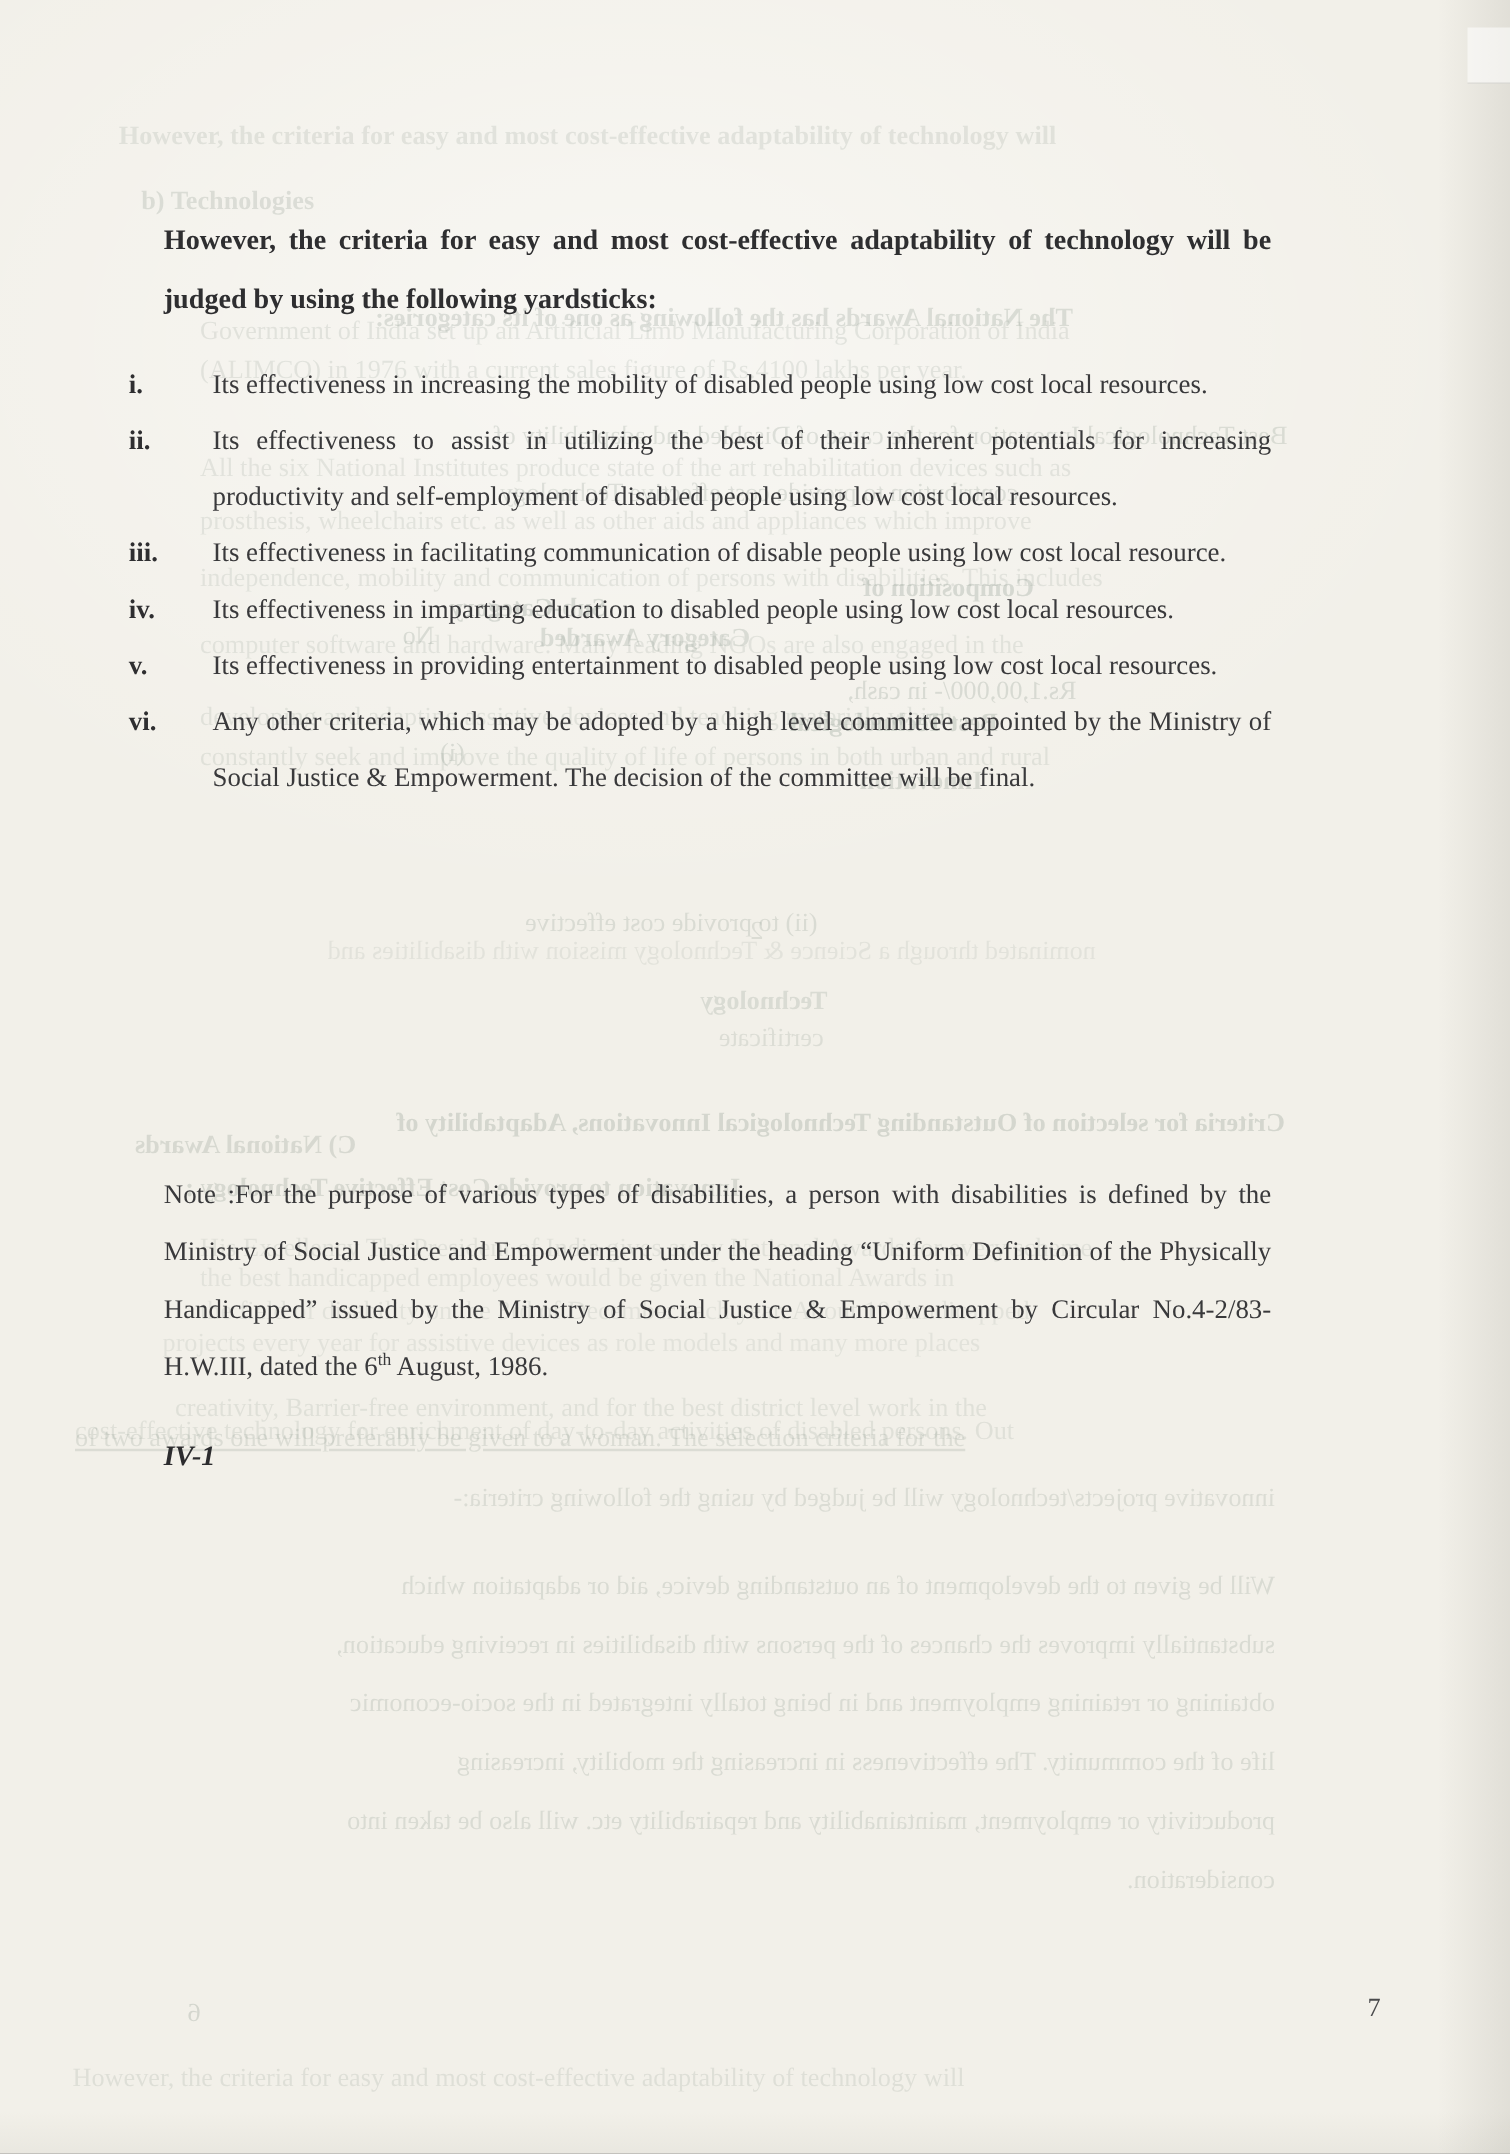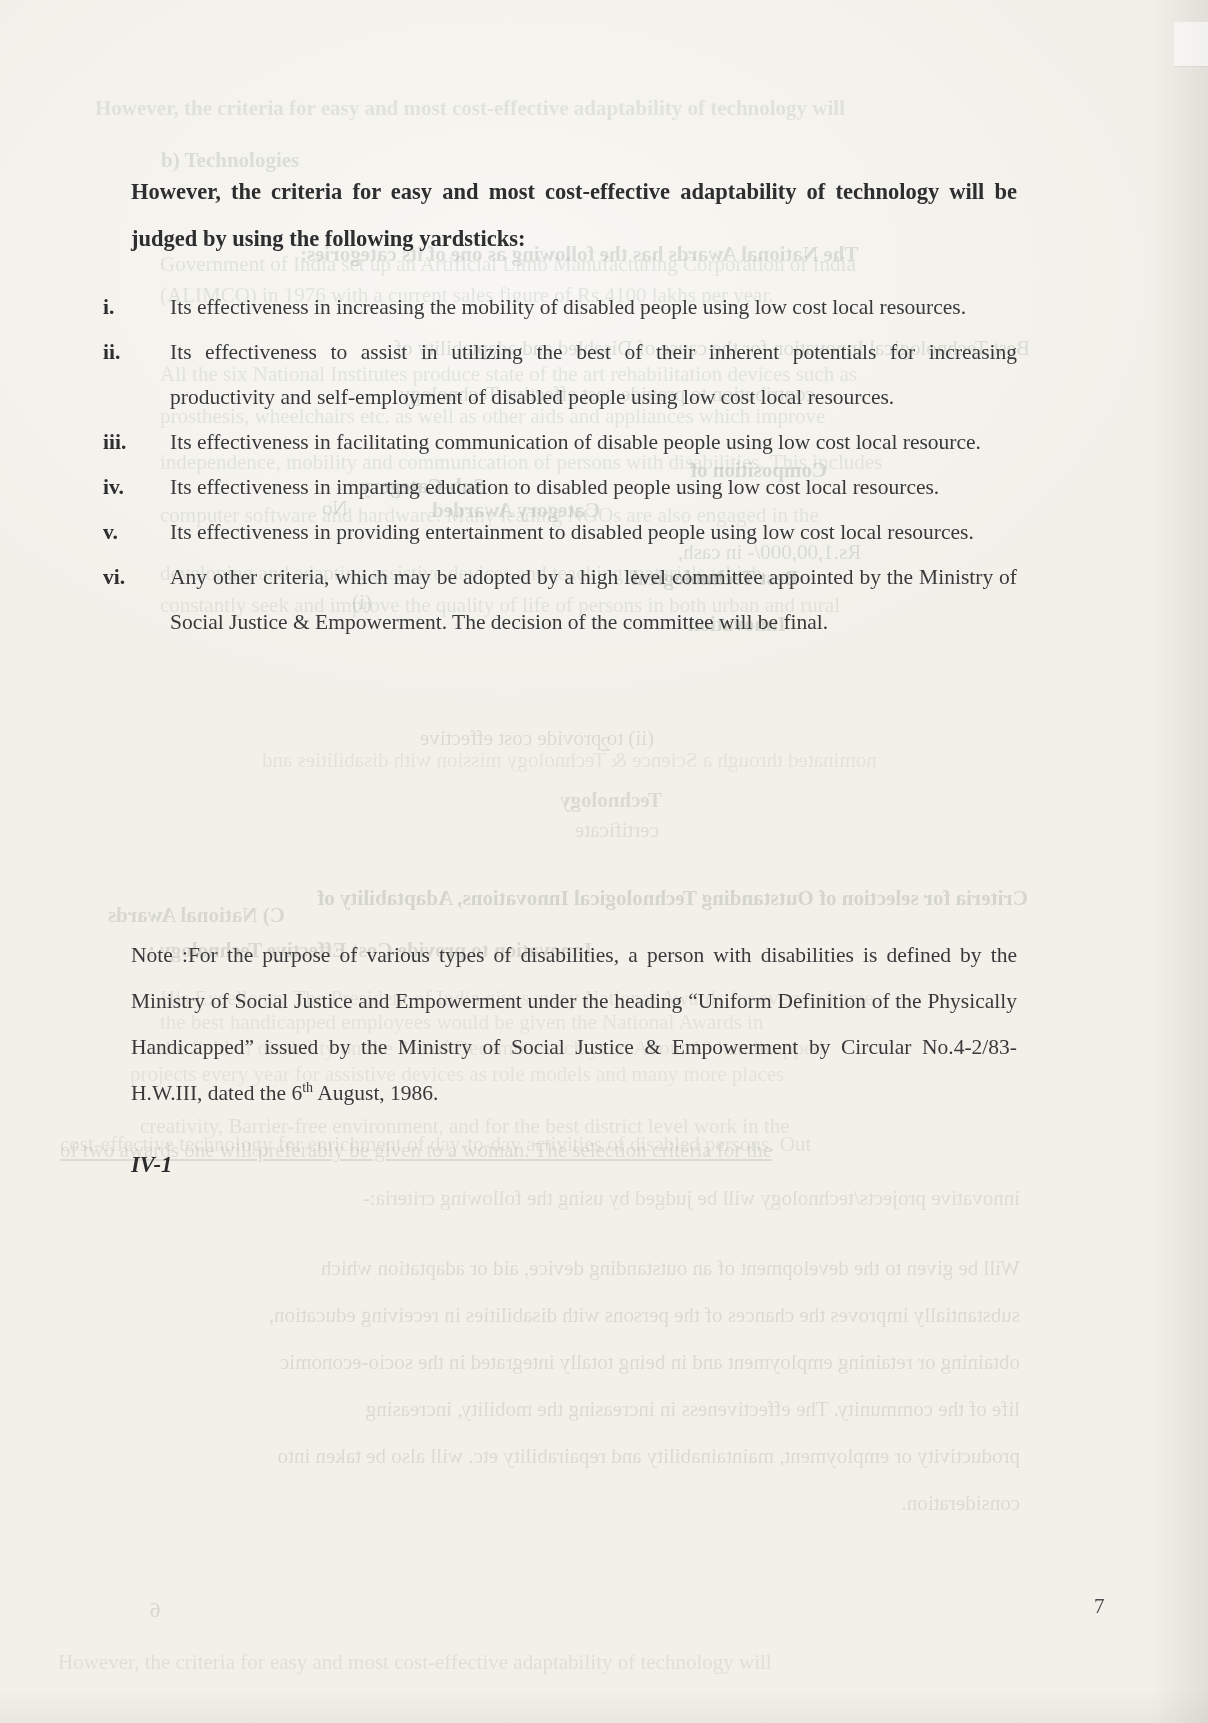--- a/index.html
+++ b/index.html
@@ -65,21 +65,21 @@
 </style>
 </head>
 <body>
 
 <div class="page">
 
   <div class="corner-light"></div>
 
   <div id="ghost-layer">
       <div class="ghost b" style="left: 95px; top: 96px; opacity: 0.13;">However, the criteria for easy and most cost-effective adaptability of technology will</div>
-      <div class="ghost b" style="left: 113px; top: 148px; opacity: 0.17; margin-left: 48px;">b) Technologies</div>
+      <div class="ghost b" style="left: 113px; top: 148px; opacity: 0.17;">b) Technologies</div>
       <div class="ghost m b" style="left: 300px; top: 242px; opacity: 0.18;">The National Awards has the following as one of its categories:</div>
       <div class="ghost" style="left: 160px; top: 252px; opacity: 0.13;">Government of India set up an Artificial Limb Manufacturing Corporation of India</div>
       <div class="ghost" style="left: 160px; top: 283px; opacity: 0.13;">(ALIMCO) in 1976 with a current sales figure of Rs.4100 lakhs per year.</div>
       <div class="ghost m w" style="left: 150px; top: 336px; width: 880px; opacity: 0.17;">Best Technological Innovation for the cause of Disabled and adaptability of</div>
       <div class="ghost" style="left: 160px; top: 362px; opacity: 0.12;">All the six National Institutes produce state of the art rehabilitation devices such as</div>
       <div class="ghost m" style="left: 400px; top: 382px; opacity: 0.17;">contribution to provide cost effective Technology</div>
       <div class="ghost" style="left: 160px; top: 404px; opacity: 0.12;">prosthesis, wheelchairs etc. as well as other aids and appliances which improve</div>
       <div class="ghost" style="left: 160px; top: 450px; opacity: 0.12;">independence, mobility and communication of persons with disabilities. This includes</div>
       <div class="ghost m b" style="left: 690px; top: 458px; opacity: 0.2;">Composition of</div>
       <div class="ghost m b" style="left: 360px; top: 474px; opacity: 0.2;">Sub-Category</div>

